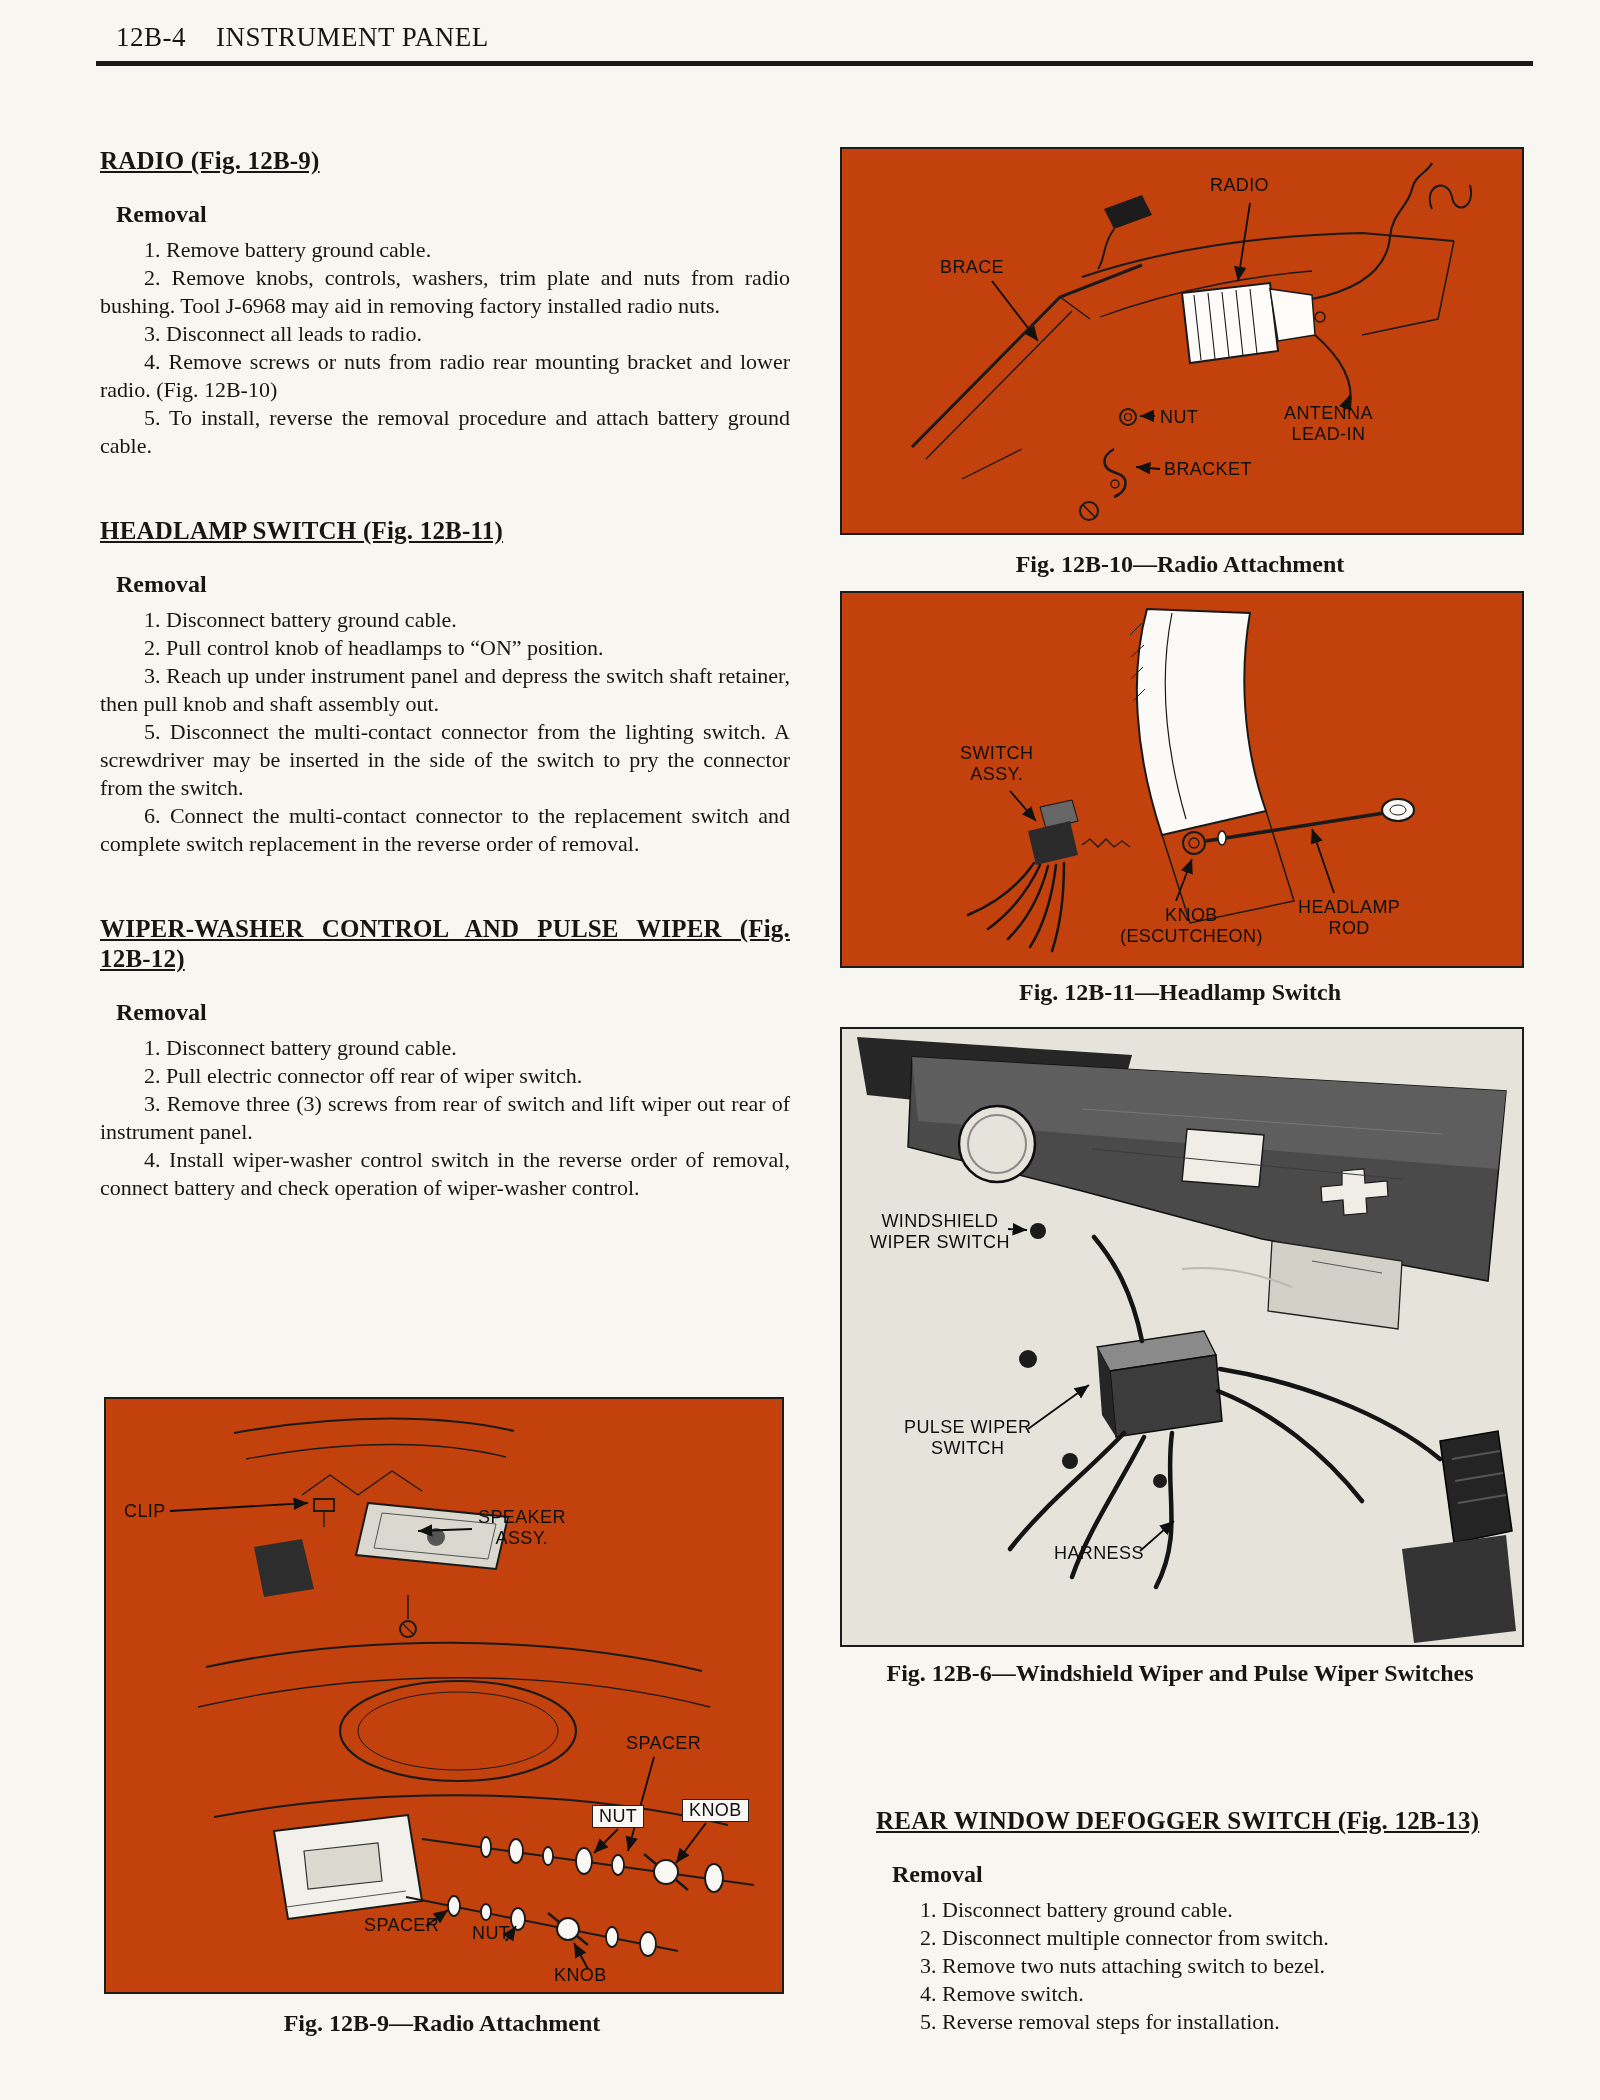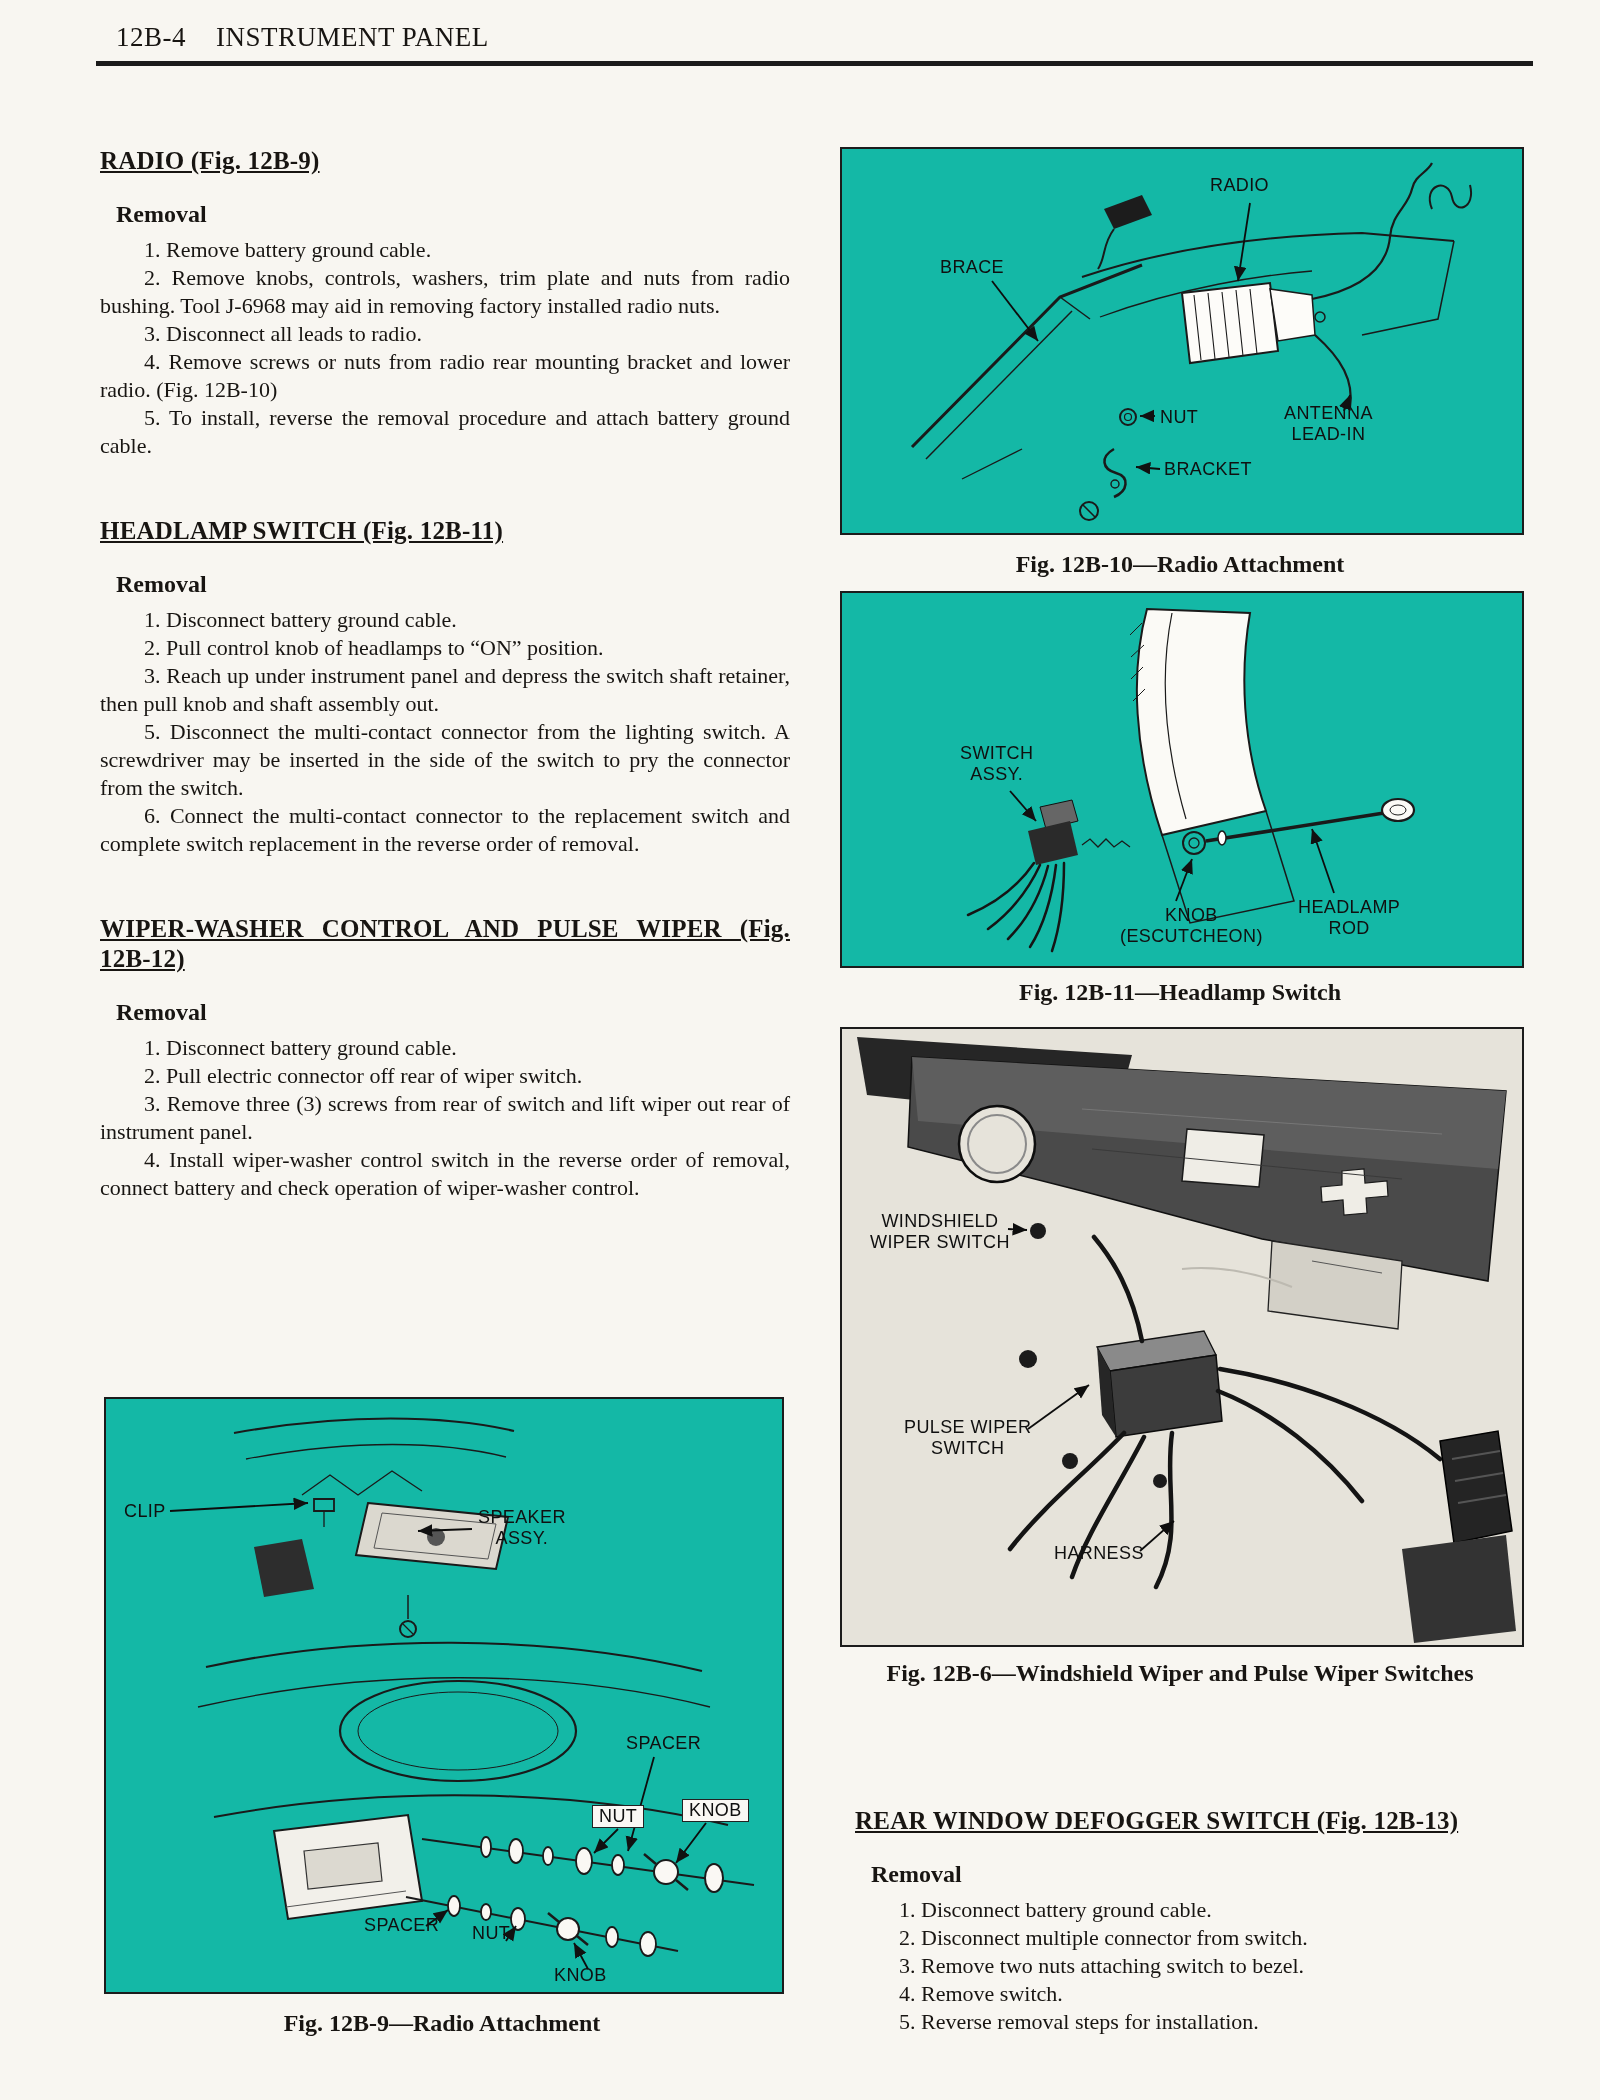--- a/index.html
+++ b/index.html
@@ -12,21 +12,21 @@
   .page{position:relative;width:1600px;height:2100px;overflow:hidden;}
   .header{position:absolute;left:116px;top:22px;font-weight:normal;font-size:27px;letter-spacing:.5px;}
   .header .pn{margin-right:30px;}
   .rule{position:absolute;left:96px;top:61px;width:1437px;height:5px;background:#1b1b1b;}
   .col{position:absolute;width:690px;}
   h2.sec{font-size:25px;font-weight:bold;margin:56px 0 0;line-height:30px;text-align:justify;letter-spacing:.2px;text-decoration:underline;}
   h2.sec.first{margin-top:14px;}
   h3.sub{font-size:24px;font-weight:bold;margin:24px 16px 8px;line-height:28px;}
   p.step{font-size:22px;line-height:28px;margin:0;text-align:justify;text-indent:44px;}
   figure{margin:0;}
-  .fig{position:absolute;border:2.5px solid #1c1c1c;background:#14b8a6;}
+  .fig{position:absolute;border:2.5px solid #1c1c1c;background:#c2410c;}
   .fig svg{position:absolute;left:0;top:0;width:100%;height:100%;}
   .fig-label{
     position:absolute;
     font-family:"Liberation Sans", sans-serif;
     font-size:18px;line-height:21px;letter-spacing:.4px;
     white-space:pre-line;text-align:center;color:#101010;
   }
   .fig-label.boxed{border:1.5px solid #222;background:#faf8f4;padding:0 6px;}
   .caption{position:absolute;font-size:24px;font-weight:bold;text-align:center;line-height:30px;}
 </style>
@@ -271,21 +271,21 @@
       </g>
     </svg>
     <span class="fig-label" style="left:28px;top:182px;">WINDSHIELD
 WIPER SWITCH</span>
     <span class="fig-label" style="left:62px;top:388px;">PULSE WIPER
 SWITCH</span>
     <span class="fig-label" style="left:212px;top:514px;">HARNESS</span>
   </figure>
   <div class="caption" style="left:830px;top:1658px;width:700px;">Fig. 12B-6—Windshield Wiper and Pulse Wiper Switches</div>
 
-  <div class="col" style="left:855px;top:1806px;">
+  <div class="col" style="left:876px;top:1806px;">
     <h2 class="sec first" style="margin-top:0;">REAR WINDOW DEFOGGER SWITCH (Fig. 12B-13)</h2>
     <h3 class="sub">Removal</h3>
     <p class="step">1. Disconnect battery ground cable.</p>
     <p class="step">2. Disconnect multiple connector from switch.</p>
     <p class="step">3. Remove two nuts attaching switch to bezel.</p>
     <p class="step">4. Remove switch.</p>
     <p class="step">5. Reverse removal steps for installation.</p>
   </div>
 
 </div>

